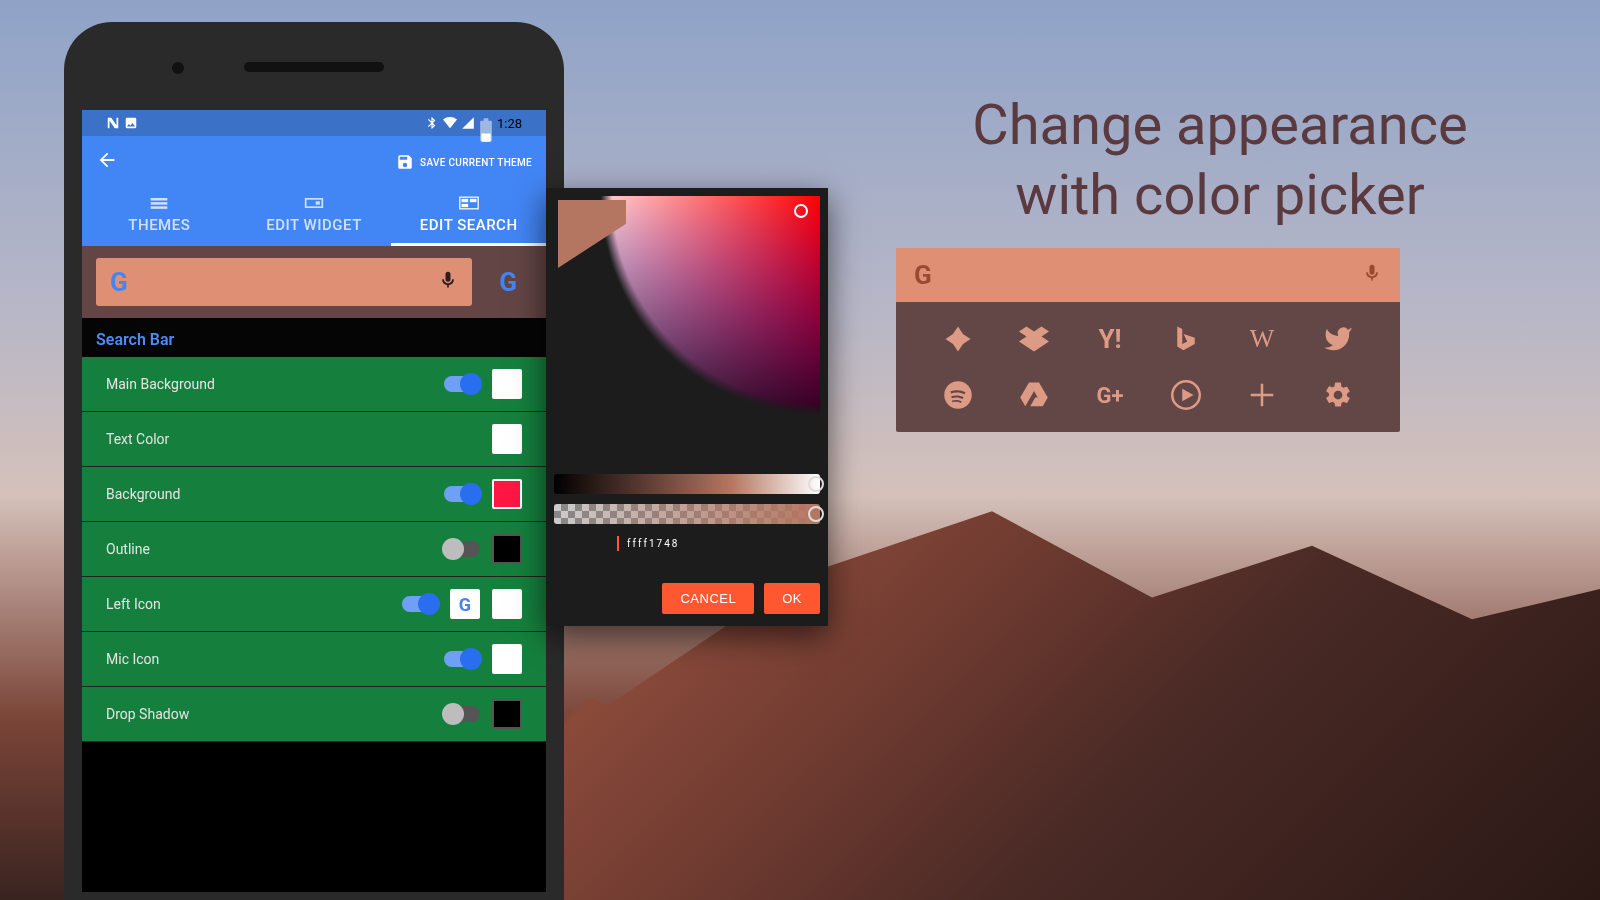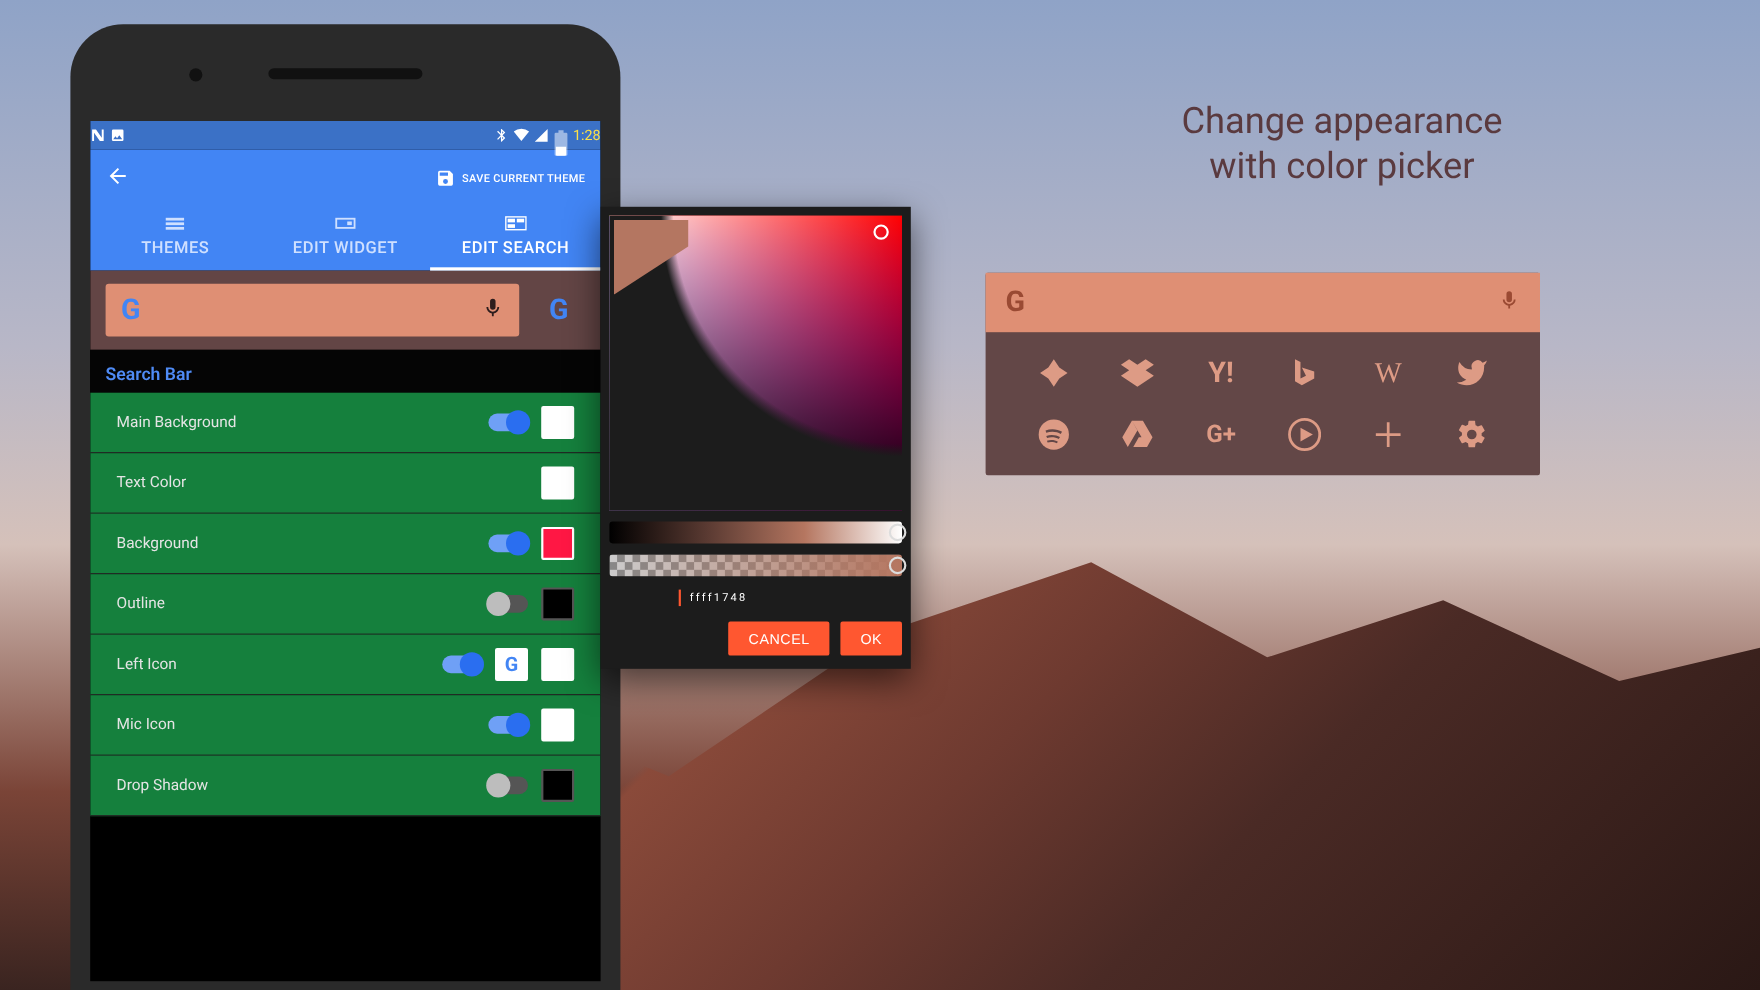--- a/index.html
+++ b/index.html
@@ -28,23 +28,23 @@
     position: absolute; top: 40px; left: 50%; transform: translateX(-50%);
     width: 140px; height: 10px; background: #111; border-radius: 6px;
   }
   .cam { position: absolute; top: 40px; left: 108px; width: 12px; height: 12px; background:#111; border-radius:50%; }
   .screen {
     width: 100%; height: 100%; background: #000; overflow: hidden; position:relative;
   }
 
   
   .statusbar {
-    height: 26px; background: #3b71c6; color: #fde047;
+    height: 26px; background: #3b71c6; color: #000000;
     display:flex; align-items:center; justify-content:space-between;
-    padding: 0 0; font-size:13px;
+    padding: 0 24px; font-size:13px;
   }
   .statusbar .icons { display:flex; gap:4px; align-items:center; }
   .status-icon { width:14px; height:14px; display:inline-block; }
 
   
   .appbar { background:#4285f4; color:#fff; }
   .appbar-top {
     height:52px; display:flex; align-items:center; justify-content:space-between;
     padding:0 14px;
   }
@@ -113,27 +113,27 @@
   .slider{height:20px;margin-top:10px;border-radius:3px;position:relative;}
   .slider.hue{background:linear-gradient(to right,#000,#5a3a32,#b57660,#fff);}
   .slider.alpha{
     background:
       linear-gradient(to right, rgba(181,118,96,0), rgba(181,118,96,1)),
       repeating-conic-gradient(#888 0 25%, #ccc 0 50%) 0 0/14px 14px;
   }
   .slider .thumb{position:absolute;right:-4px;top:2px;width:16px;height:16px;border:2px solid #ddd;border-radius:50%;background:transparent;}
   .hex-row{margin-top:12px;display:flex;justify-content:center;}
   .hex-input{background:transparent;border:none;border-left:2px solid #ff5730;color:#fff;font-size:10px;letter-spacing:2px;padding:2px 8px;font-family:inherit;width:140px;}
-  .picker-buttons{display:flex;justify-content:flex-end;gap:10px;margin-top:14px;padding-bottom:4px;}
+  .picker-buttons{display:flex;justify-content:flex-end;gap:10px;margin-top:32px;padding-bottom:4px;}
   .pbtn{background:#ff5730;color:#fff;border:none;padding:8px 18px;font-size:13px;font-weight:500;letter-spacing:.5px;border-radius:2px;}
 
   
   .headline{
     position:absolute; top:90px; left:900px; width:640px;
-    color:#5a3a3f; text-align:center; font-size:33px; line-height:1.25;
+    color:#5a3a3f; text-align:center; font-size:56px; line-height:1.25;
     font-weight:400;
   }
 
   
   .widget{
     position:absolute; top:248px; left:896px; width:504px;
     background:#634747; border-radius:2px; padding-bottom:18px;
   }
   .widget .wbar{
     background:#df8f74; height:54px; display:flex; align-items:center; justify-content:space-between; padding:0 18px;

